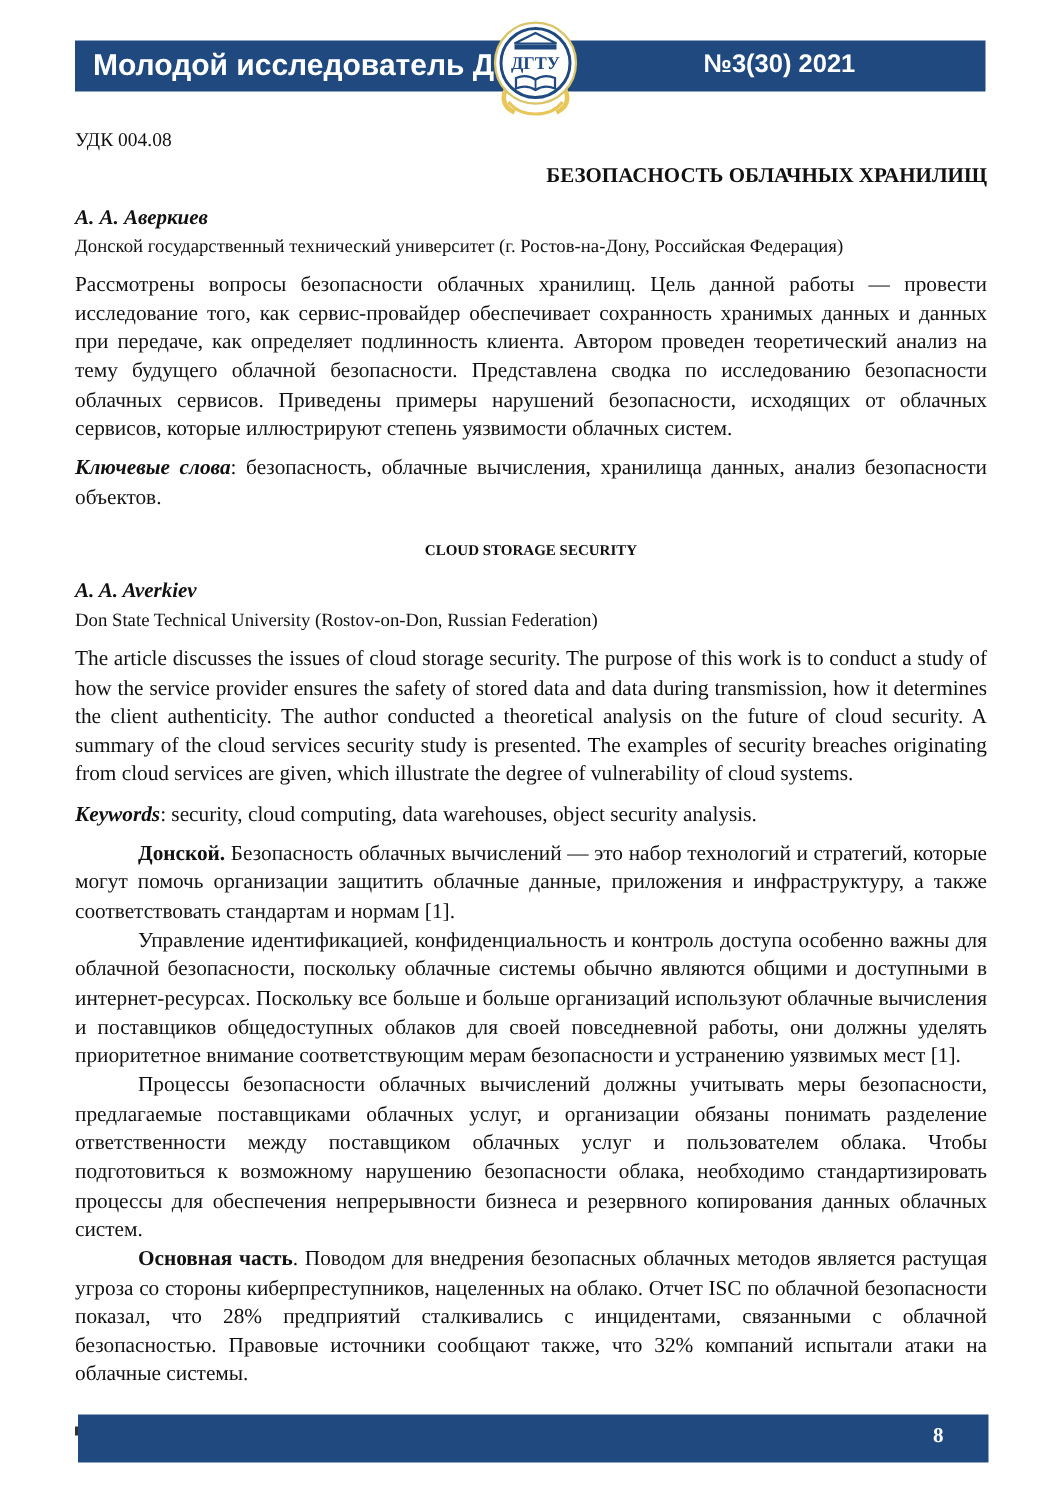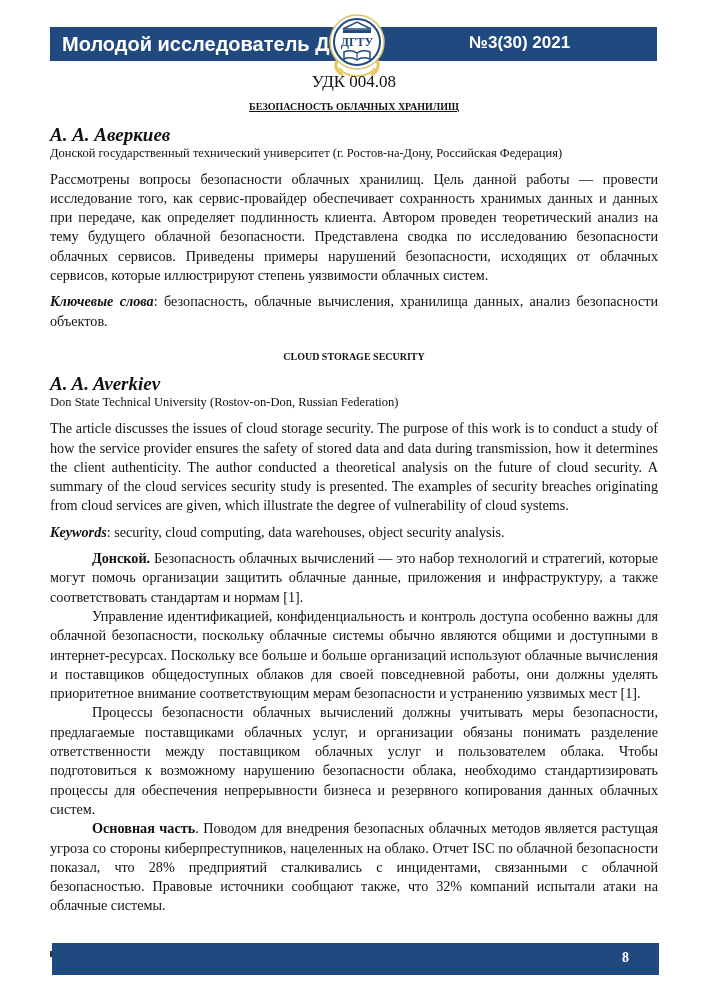--- a/index.html
+++ b/index.html
@@ -12,23 +12,23 @@
   .issue { position: absolute; left: 469px; top: 33px; color: #fff;
            font-family: "Liberation Sans", sans-serif; font-weight: bold; font-size: 17px; }
   .logo { position: absolute; left: 329px; top: 12px; width: 56px; height: 66px; }
   .footer-bar { position: absolute; left: 52px; top: 943px; width: 607px; height: 32px;
                 background: #204a7f; }
   .footer-url { position: absolute; left: 76px; top: 950px; color: #fff; font-weight: bold; font-size: 14px; margin-top: 43px; }
   .footer-page { position: absolute; left: 622px; top: 950px; color: #fff; font-weight: bold; font-size: 14px; }
   .footer-tick { position: absolute; left: 50px; top: 951px; width: 2px; height: 6px; background: #333; }
 
   .content { position: absolute; left: 50px; top: 72px; width: 608px; font-size: 14.2px; line-height: 19.3px; }
-  .udk { margin: 0 0 6px 0; font-size: 17px; text-align: center; }
-  .title { text-align: center; font-weight: bold; margin: 0 0 9px 0; font-size: 10px; text-decoration: underline; }
-  .author { font-weight: bold; font-style: italic; margin: 0; font-size: 19px; line-height: 18px; }
+  .udk { margin: 11px 0 6px 0; font-size: 13px; }
+  .title { text-align: right; font-weight: bold; margin: 0 0 9px 0; font-size: 14px; }
+  .author { font-weight: bold; font-style: italic; margin: 0; font-size: 14px; line-height: 18px; }
   .affil { margin: 0 0 8px 0; font-size: 12.5px; line-height: 18px; }
   .abstract { text-align: justify; margin: 0 0 7px 0; }
   .kw { text-align: justify; margin: 0 0 16px 0; }
   .kw b { font-style: italic; }
   .kw-en { margin: 0 0 7px 0; }
   .kw-en b { font-style: italic; }
   .para { text-align: justify; text-indent: 42px; margin: 0; }
   .en-title { text-align: center; font-weight: bold; margin: 8px 0 9px 0; font-size: 10px; }
 </style>
 </head>

